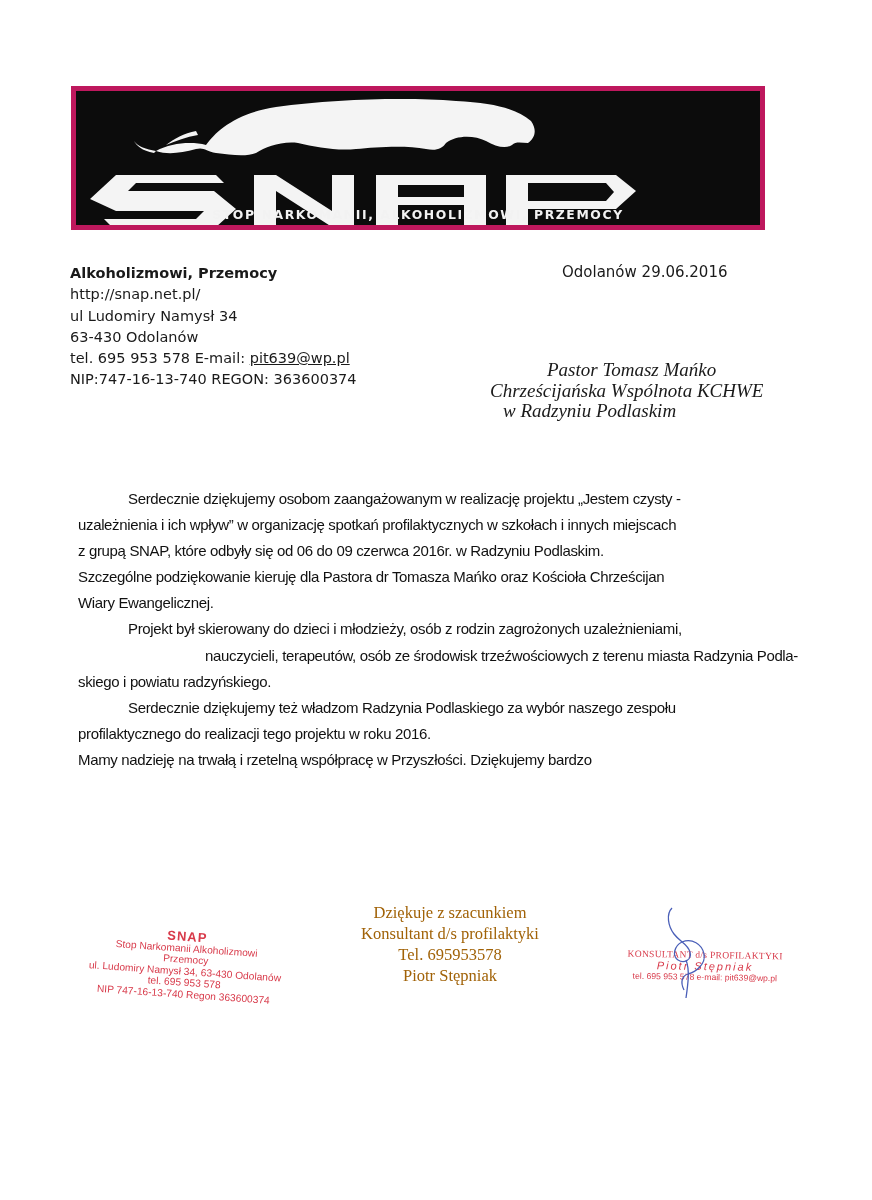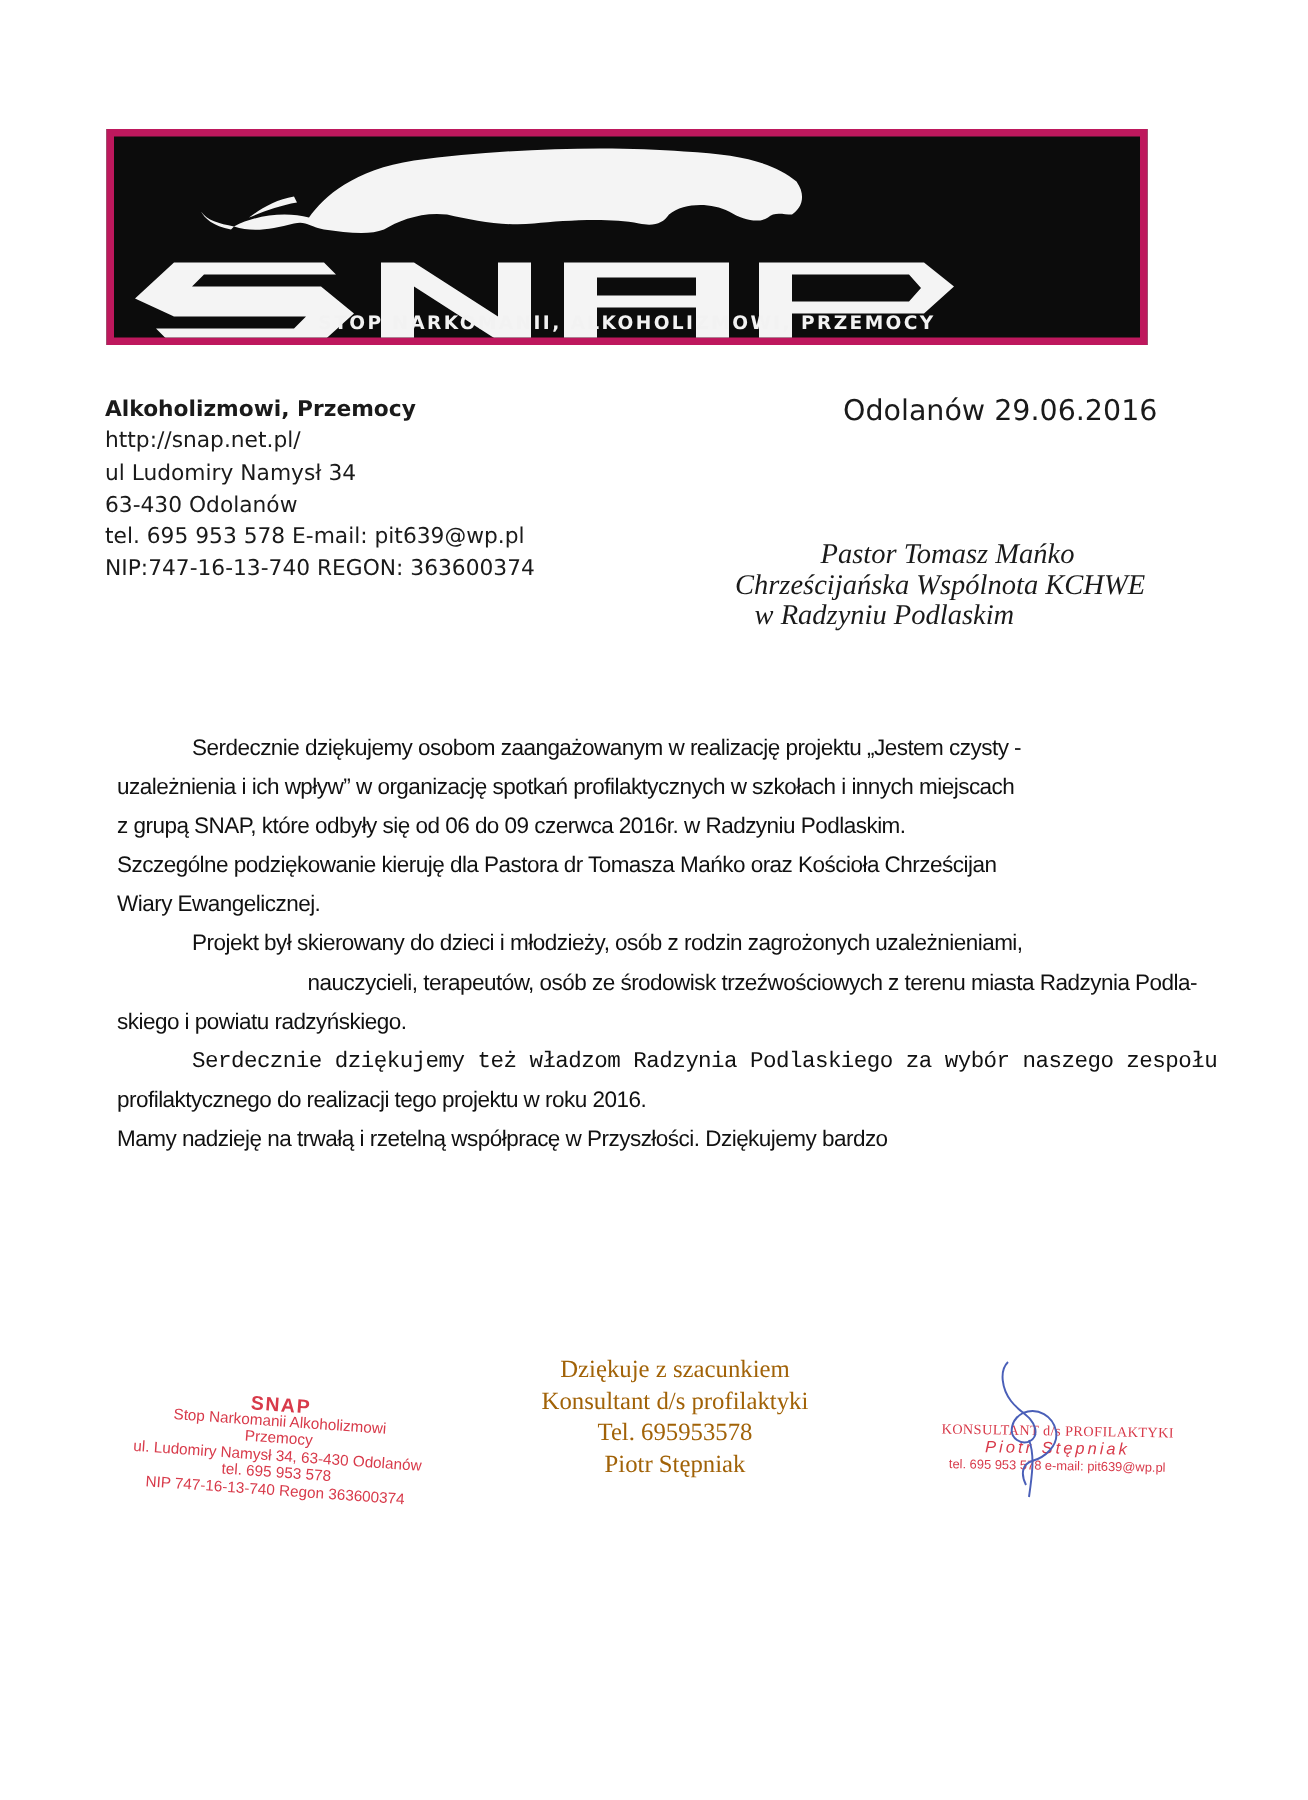--- a/index.html
+++ b/index.html
@@ -43,27 +43,27 @@
     .sender {
       position: absolute;
       left: 70px;
       top: 263px;
       font-family: "DejaVu Sans", sans-serif;
       font-size: 14.5px;
       line-height: 21.3px;
       color: #1a1a1a;
     }
     .sender .bold { font-weight: bold; }
-    .sender .email { }
+    .sender .email { text-decoration: underline; }
     .date {
       position: absolute;
       left: 562px;
       top: 263px;
       font-family: "DejaVu Sans", sans-serif;
-      font-size: 19px;
+      font-size: 15px;
       color: #1a1a1a;
     }
     .recipient {
       position: absolute;
       left: 490px;
       top: 360px;
       font-family: Liberation Serif, serif;
       font-style: italic;
       font-size: 19px;
       line-height: 20.5px;
@@ -181,21 +181,21 @@
     <span class="line" style="display:block;">z grupą SNAP, które odbyły się od 06 do 09 czerwca 2016r. w Radzyniu Podlaskim.</span>
     <span class="line" style="display:block;">Szczególne podziękowanie kieruję dla Pastora dr Tomasza Mańko oraz Kościoła Chrześcijan</span>
     <span class="line" style="display:block;">Wiary Ewangelicznej.</span>
   </p>
   <p>
     <span class="line" style="display:block;padding-left:50px;">Projekt był skierowany do dzieci i młodzieży, osób z rodzin zagrożonych uzależnieniami,</span>
     <span class="line" style="display:block;text-align:right;">nauczycieli, terapeutów, osób ze środowisk trzeźwościowych z terenu miasta Radzynia Podla-</span>
     <span class="line" style="display:block;">skiego i powiatu radzyńskiego.</span>
   </p>
   <p>
-    <span class="line" style="display:block;padding-left:50px;font-family:Liberation Mono, monospace;">Serdecznie dziękujemy też władzom Radzynia Podlaskiego za wybór naszego zespołu</span>
+    <span class="line" style="display:block;padding-left:50px;">Serdecznie dziękujemy też władzom Radzynia Podlaskiego za wybór naszego zespołu</span>
     <span class="line" style="display:block;">profilaktycznego do realizacji tego projektu w roku 2016.</span>
   </p>
   <p>
     <span class="line" style="display:block;">Mamy nadzieję na trwałą i rzetelną współpracę w Przyszłości. Dziękujemy bardzo</span>
   </p>
 </div>
 
 <div class="stamp-left">
   <div class="s-title">SNAP</div>
   <div>Stop Narkomanii Alkoholizmowi</div>

